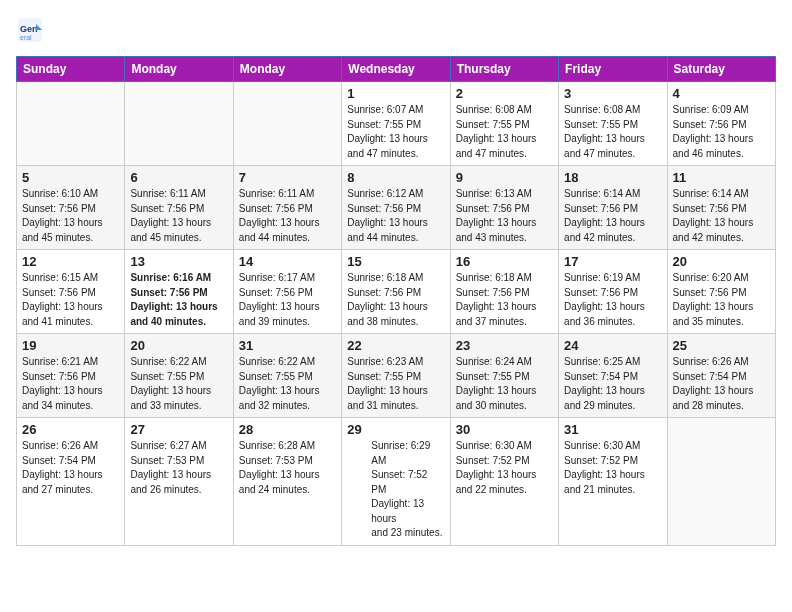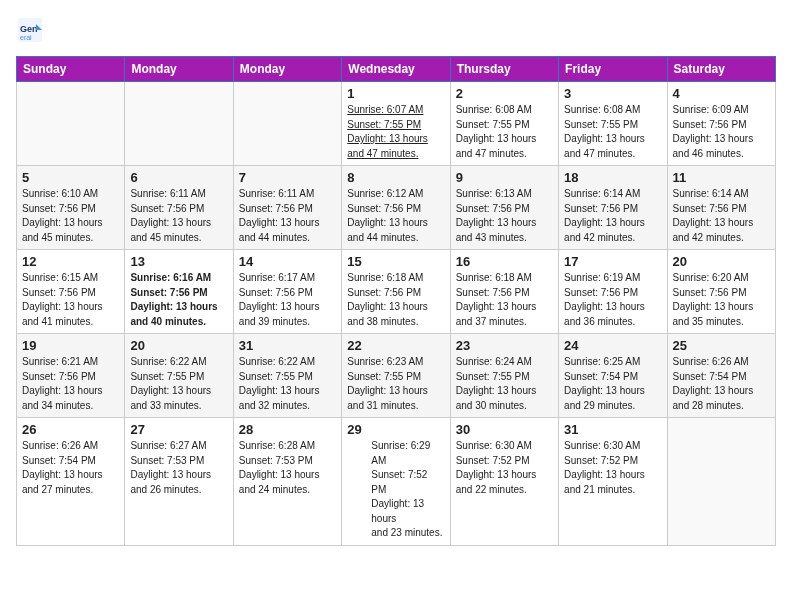--- a/index.html
+++ b/index.html
@@ -111,21 +111,21 @@
         <th>Saturday</th>
       </tr>
   </thead>
   <tbody id="calendar-body">
   <tr>
         <td class="empty"></td>
         <td class="empty"></td>
         <td class="empty"></td>
         <td>
           <div class="day-num">1</div>
-          <div class="day-info" style="white-space: pre-line; text-decoration: underline;">Sunrise: 6:07 AM
+          <div class="day-info" style="white-space: pre-line;">Sunrise: 6:07 AM
 Sunset: 7:55 PM
 Daylight: 13 hours
 and 47 minutes.</div>
         </td>
         <td>
           <div class="day-num">2</div>
           <div class="day-info" style="white-space: pre-line;">Sunrise: 6:08 AM
 Sunset: 7:55 PM
 Daylight: 13 hours
 and 47 minutes.</div>

